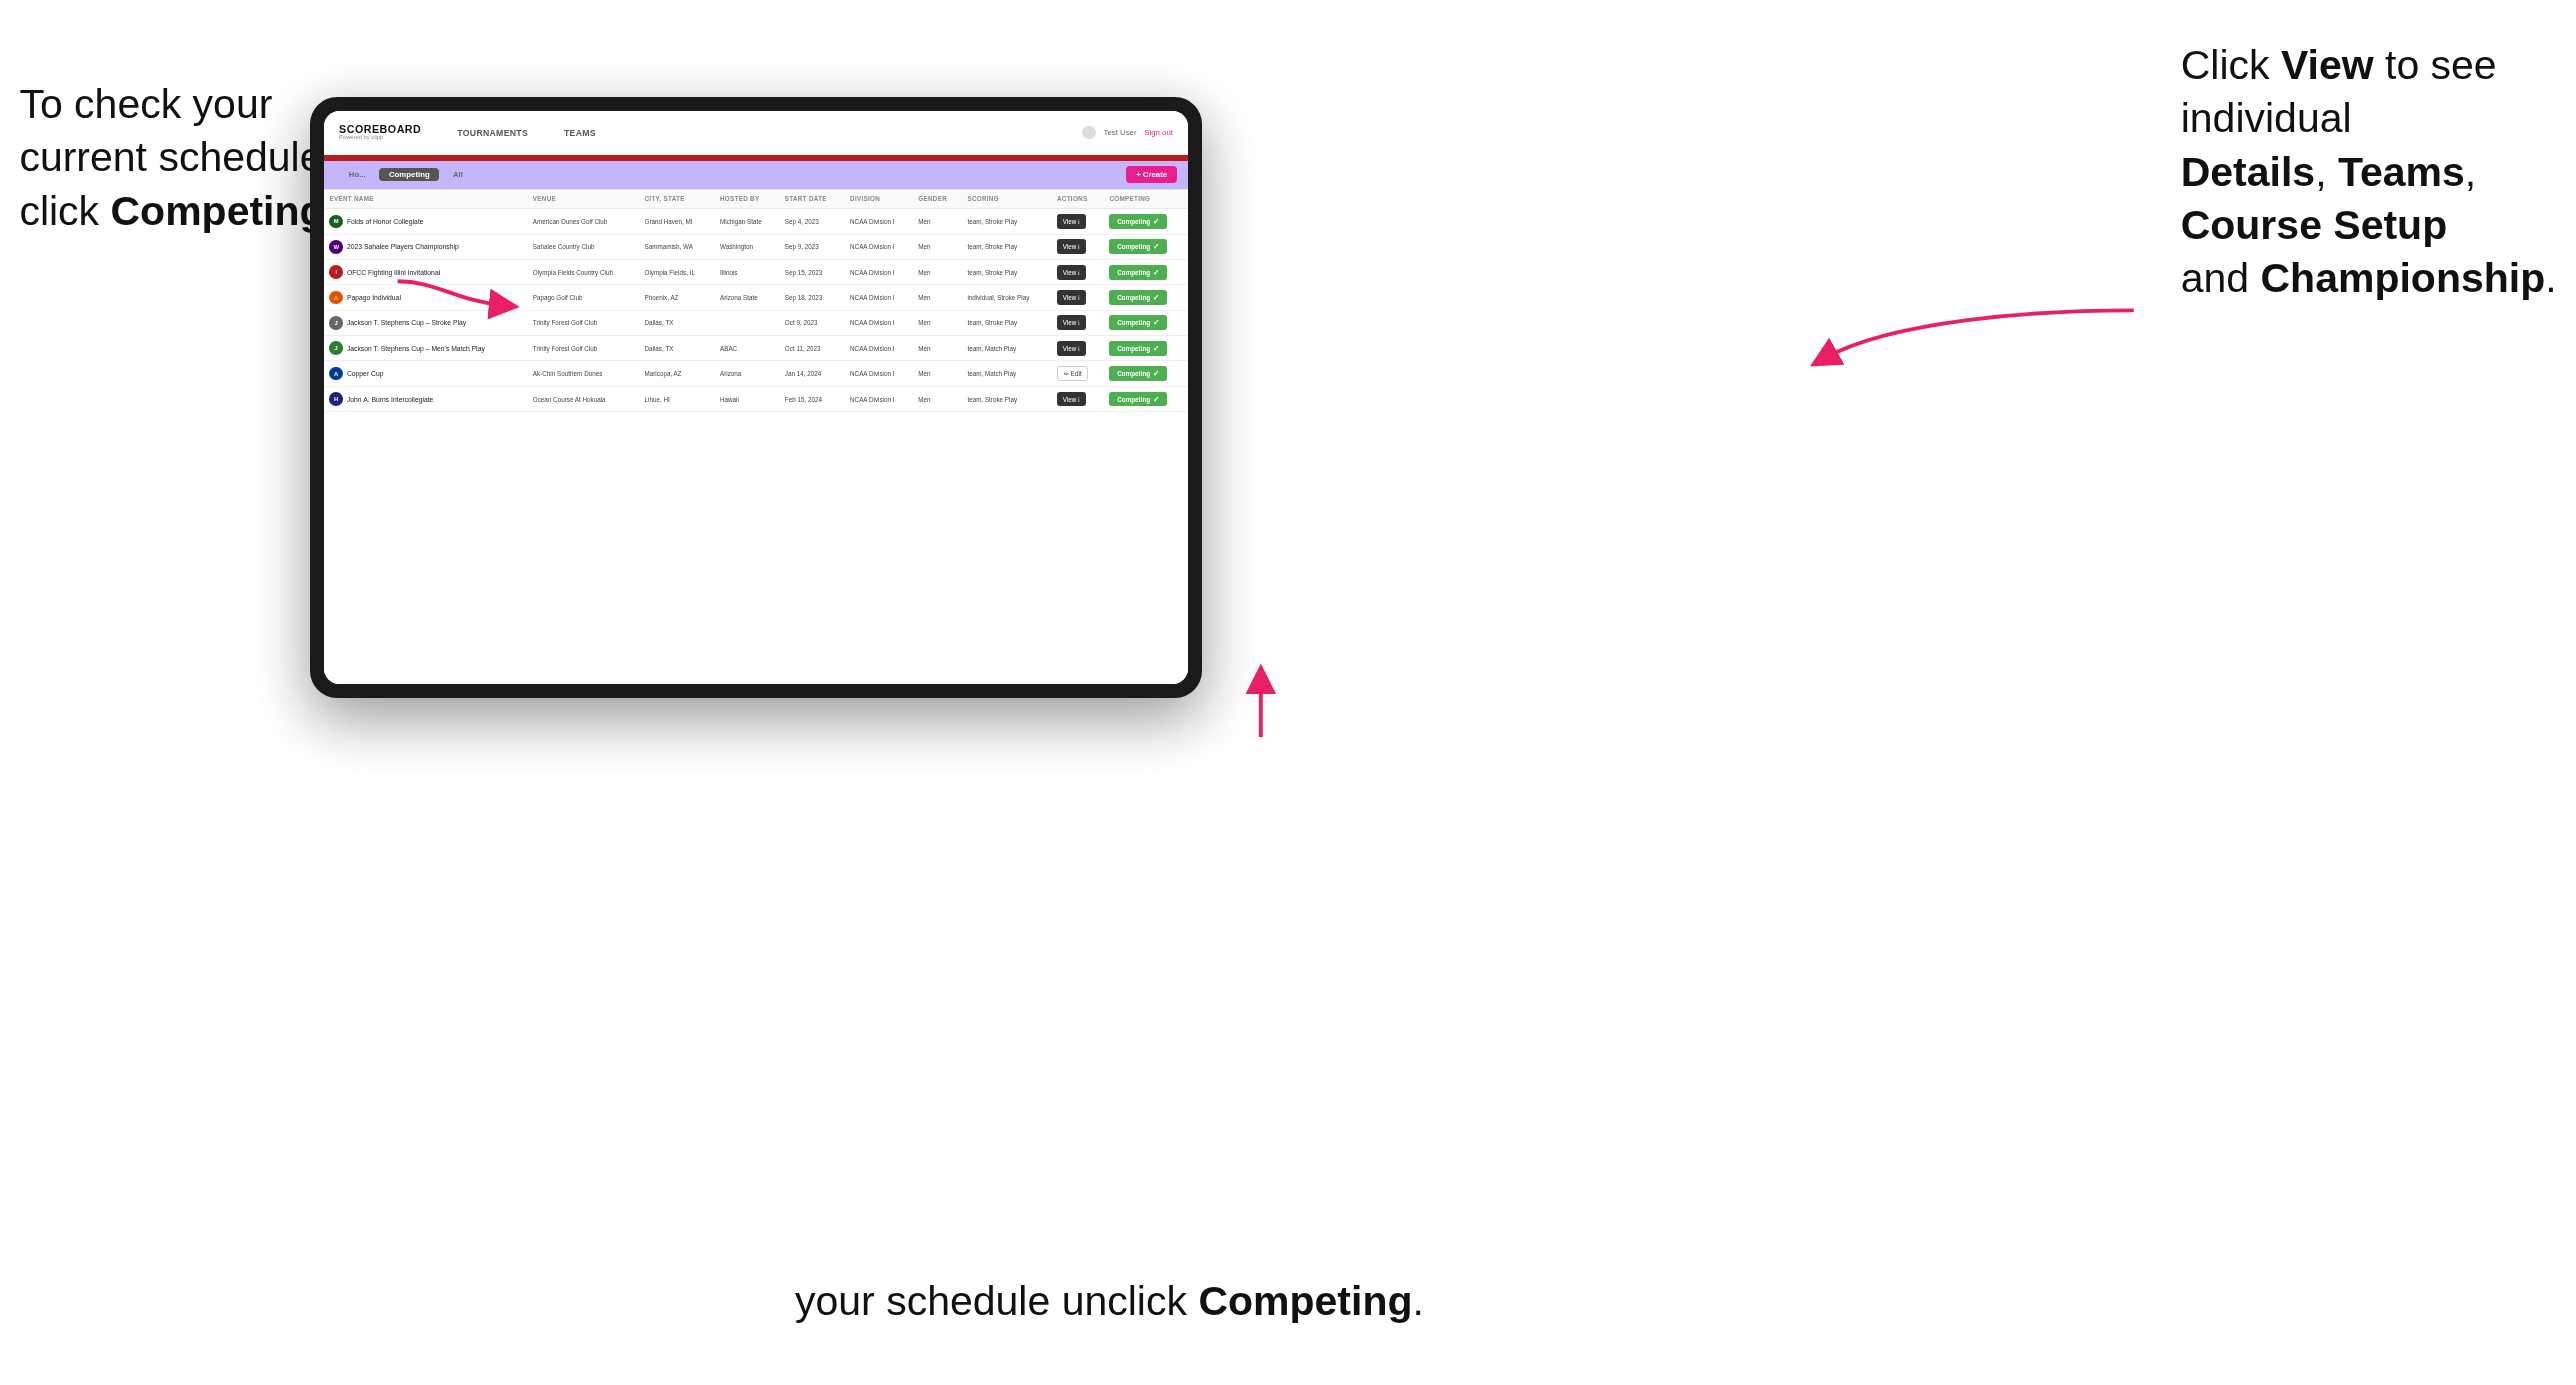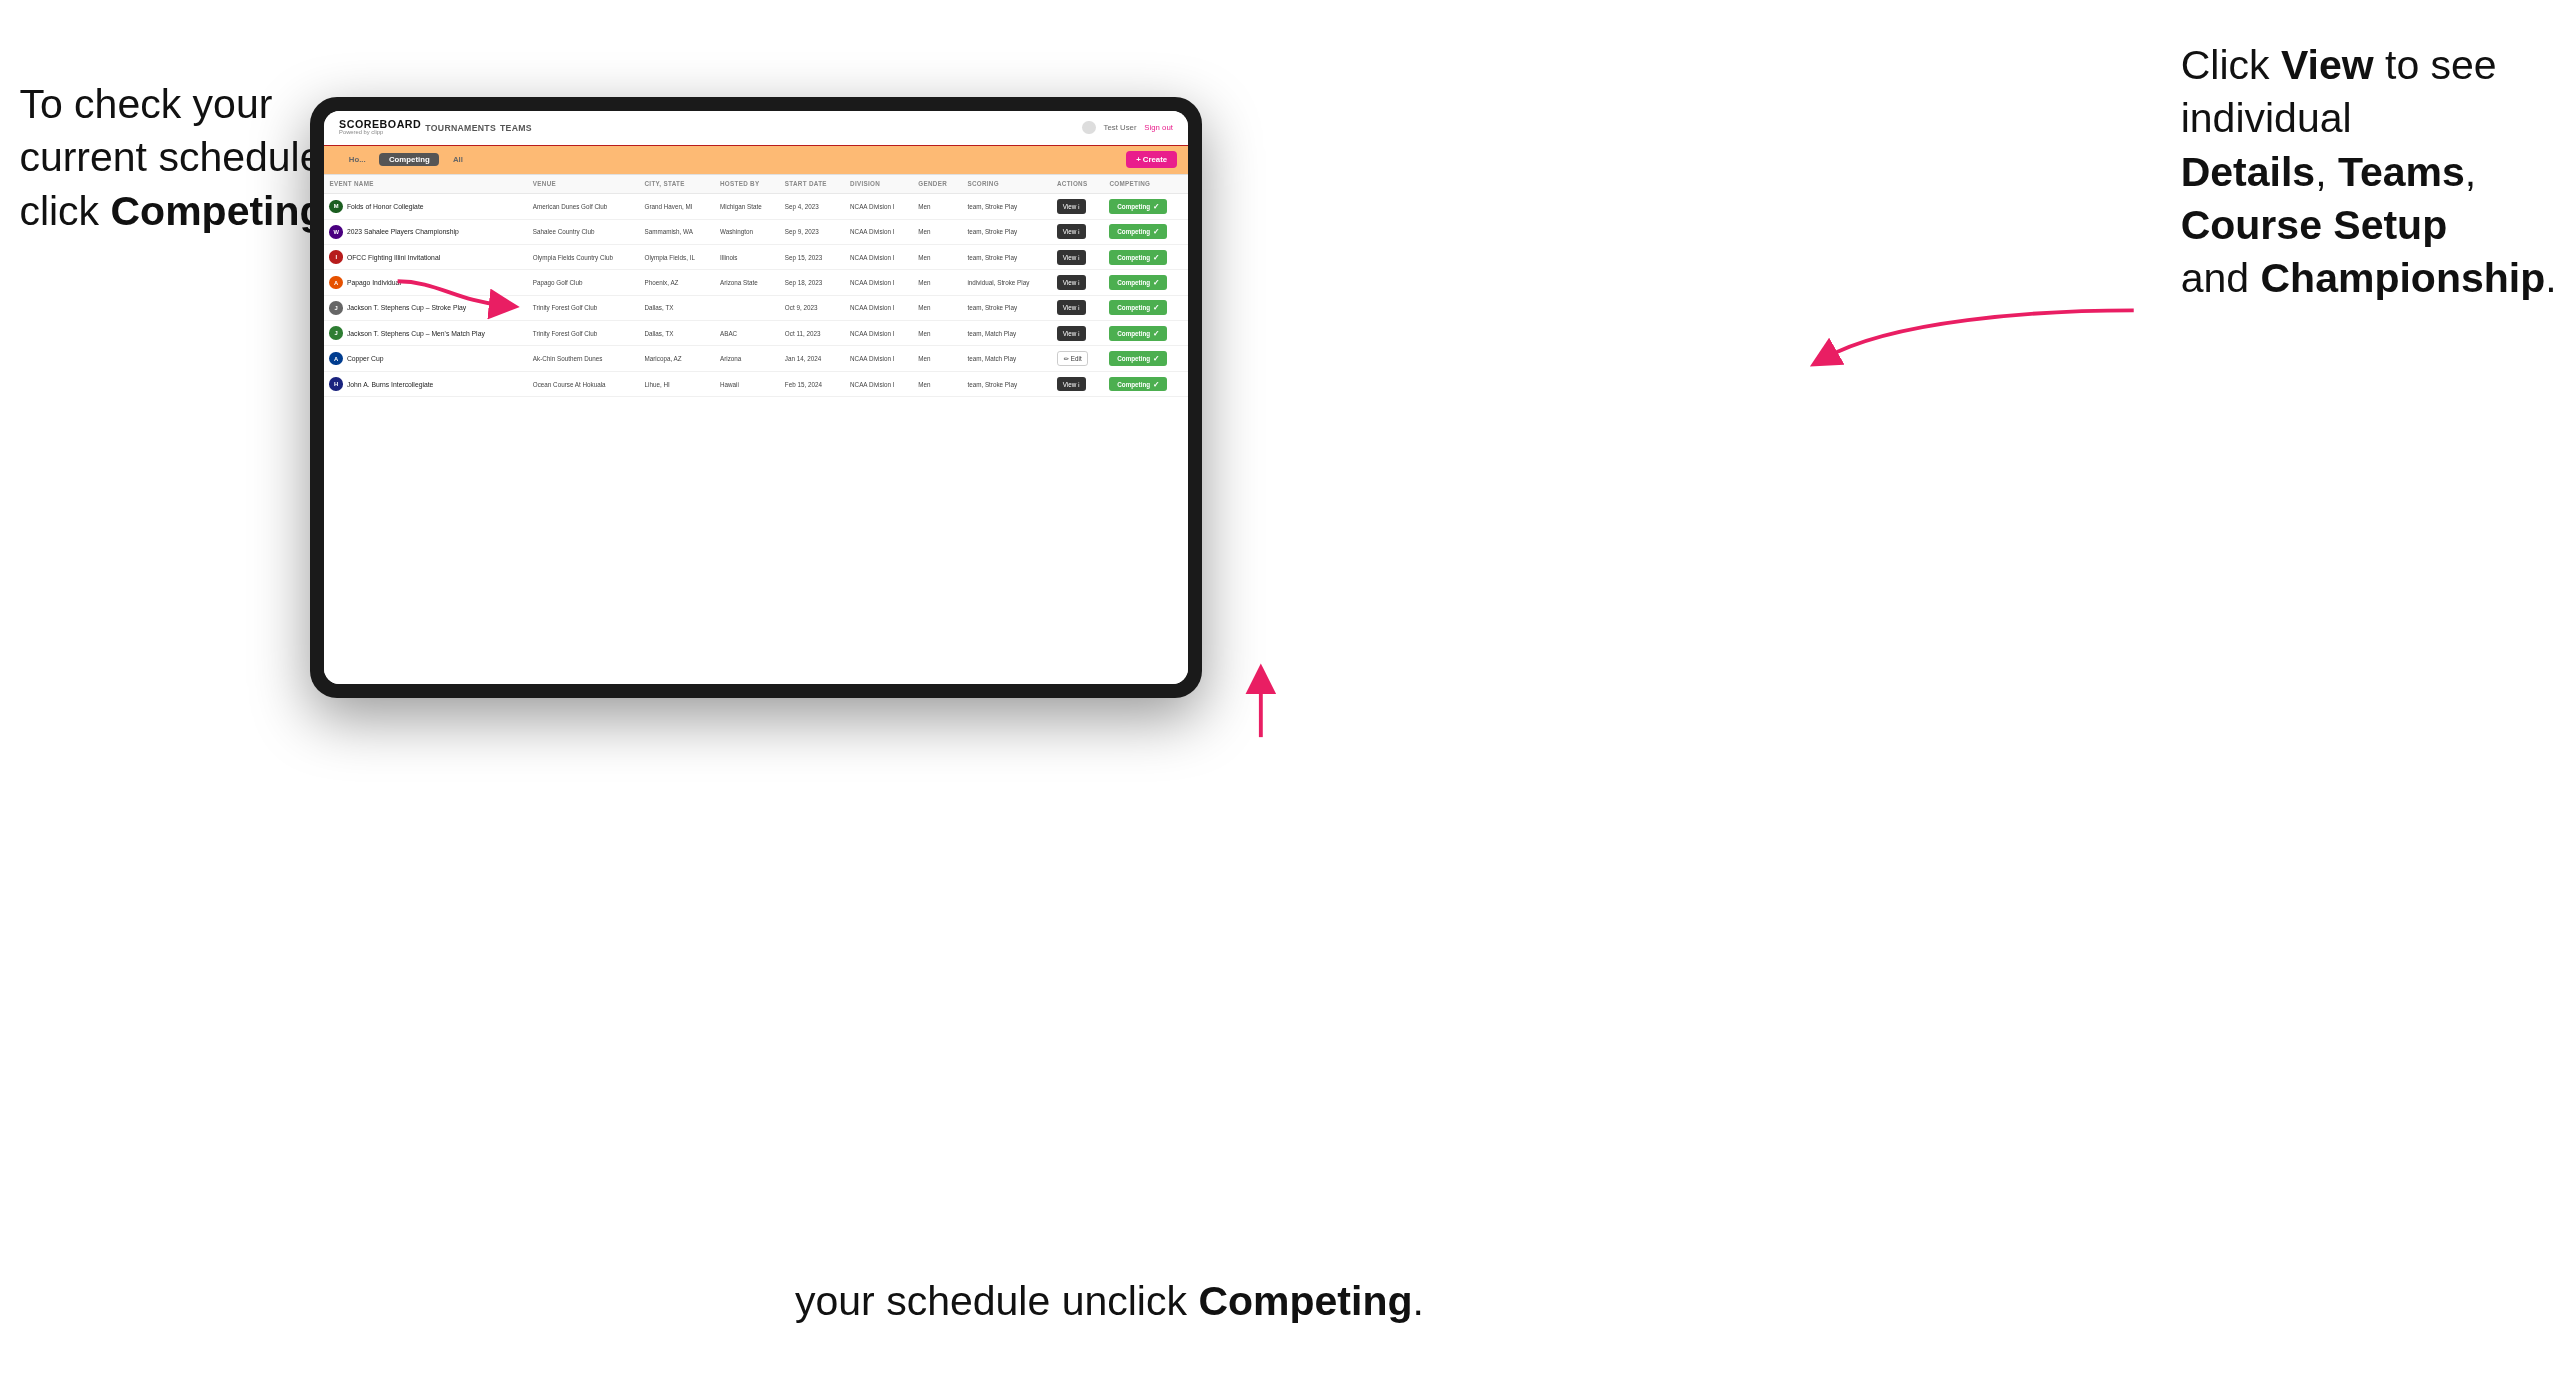--- a/index.html
+++ b/index.html
@@ -62,26 +62,26 @@
       height: 100%;
       background: #f5f5f5;
       border-radius: 15.5px;
       overflow: hidden;
       position: relative;
     }
 
     
     .nav-bar {
       background: #fff;
-      height: 35px;
+      height: 50px;
       display: flex;
       align-items: center;
       padding: 0 15.5px;
-      border-bottom: 1px solid #b91c1c;
-      gap: 4px;
+      border-bottom: 6px solid #b91c1c;
+      gap: 36px;
     }
     .scoreboard-logo {
       display: flex;
       flex-direction: column;
       line-height: 1;
     }
     .scoreboard-title {
       font-size: 10.7px;
       font-weight: 800;
       color: #111;
@@ -109,21 +109,21 @@
     }
     .nav-user-icon {
       width: 13.6px;
       height: 13.6px;
       background: #ddd;
       border-radius: 50%;
     }
 
     
     .sub-nav {
-      background: #fdba74;
+      background: #c4b5fd;
       height: 29px;
       display: flex;
       align-items: center;
       padding: 0 15.5px;
       border-bottom: 1px solid #e0e0e0;
       gap: 3.9px;
       position: relative;
     }
     .tab-btn {
       padding: 1.9px 9.7px;

